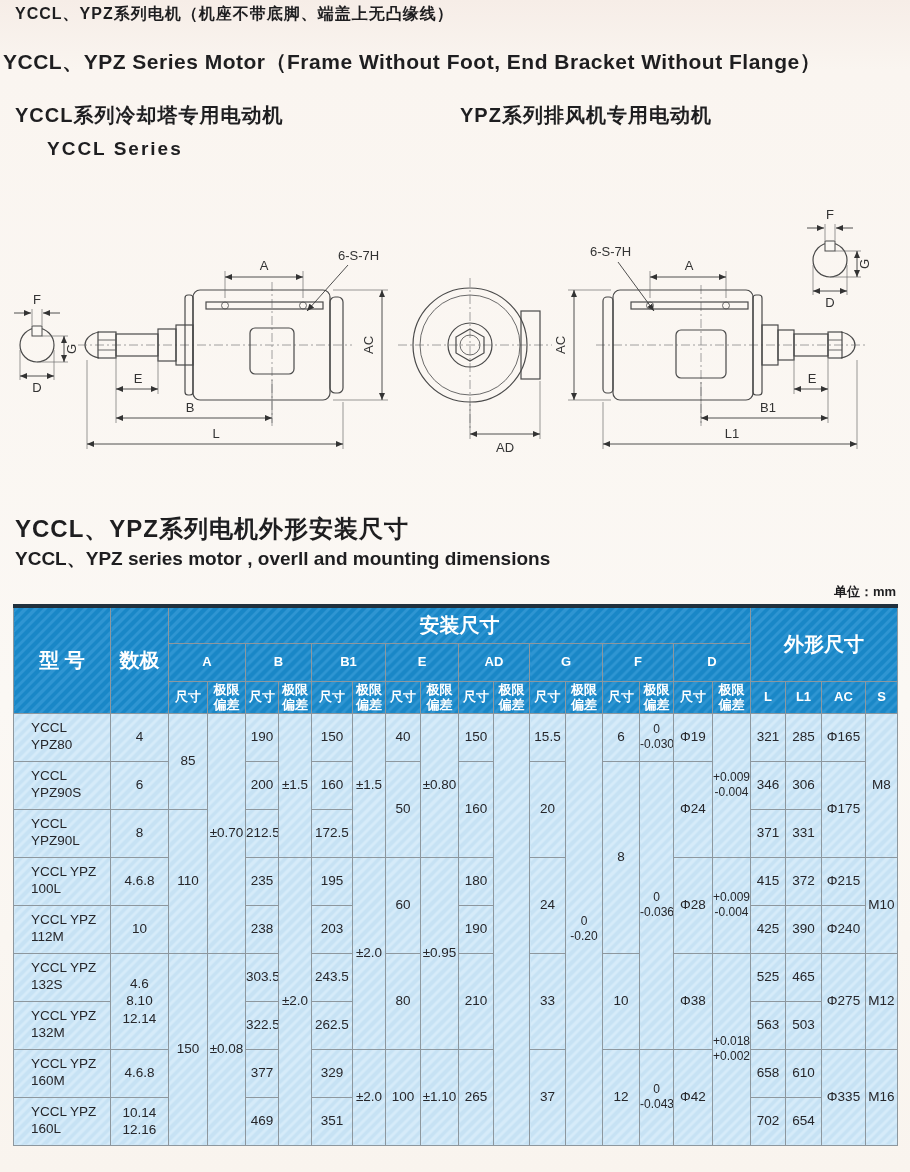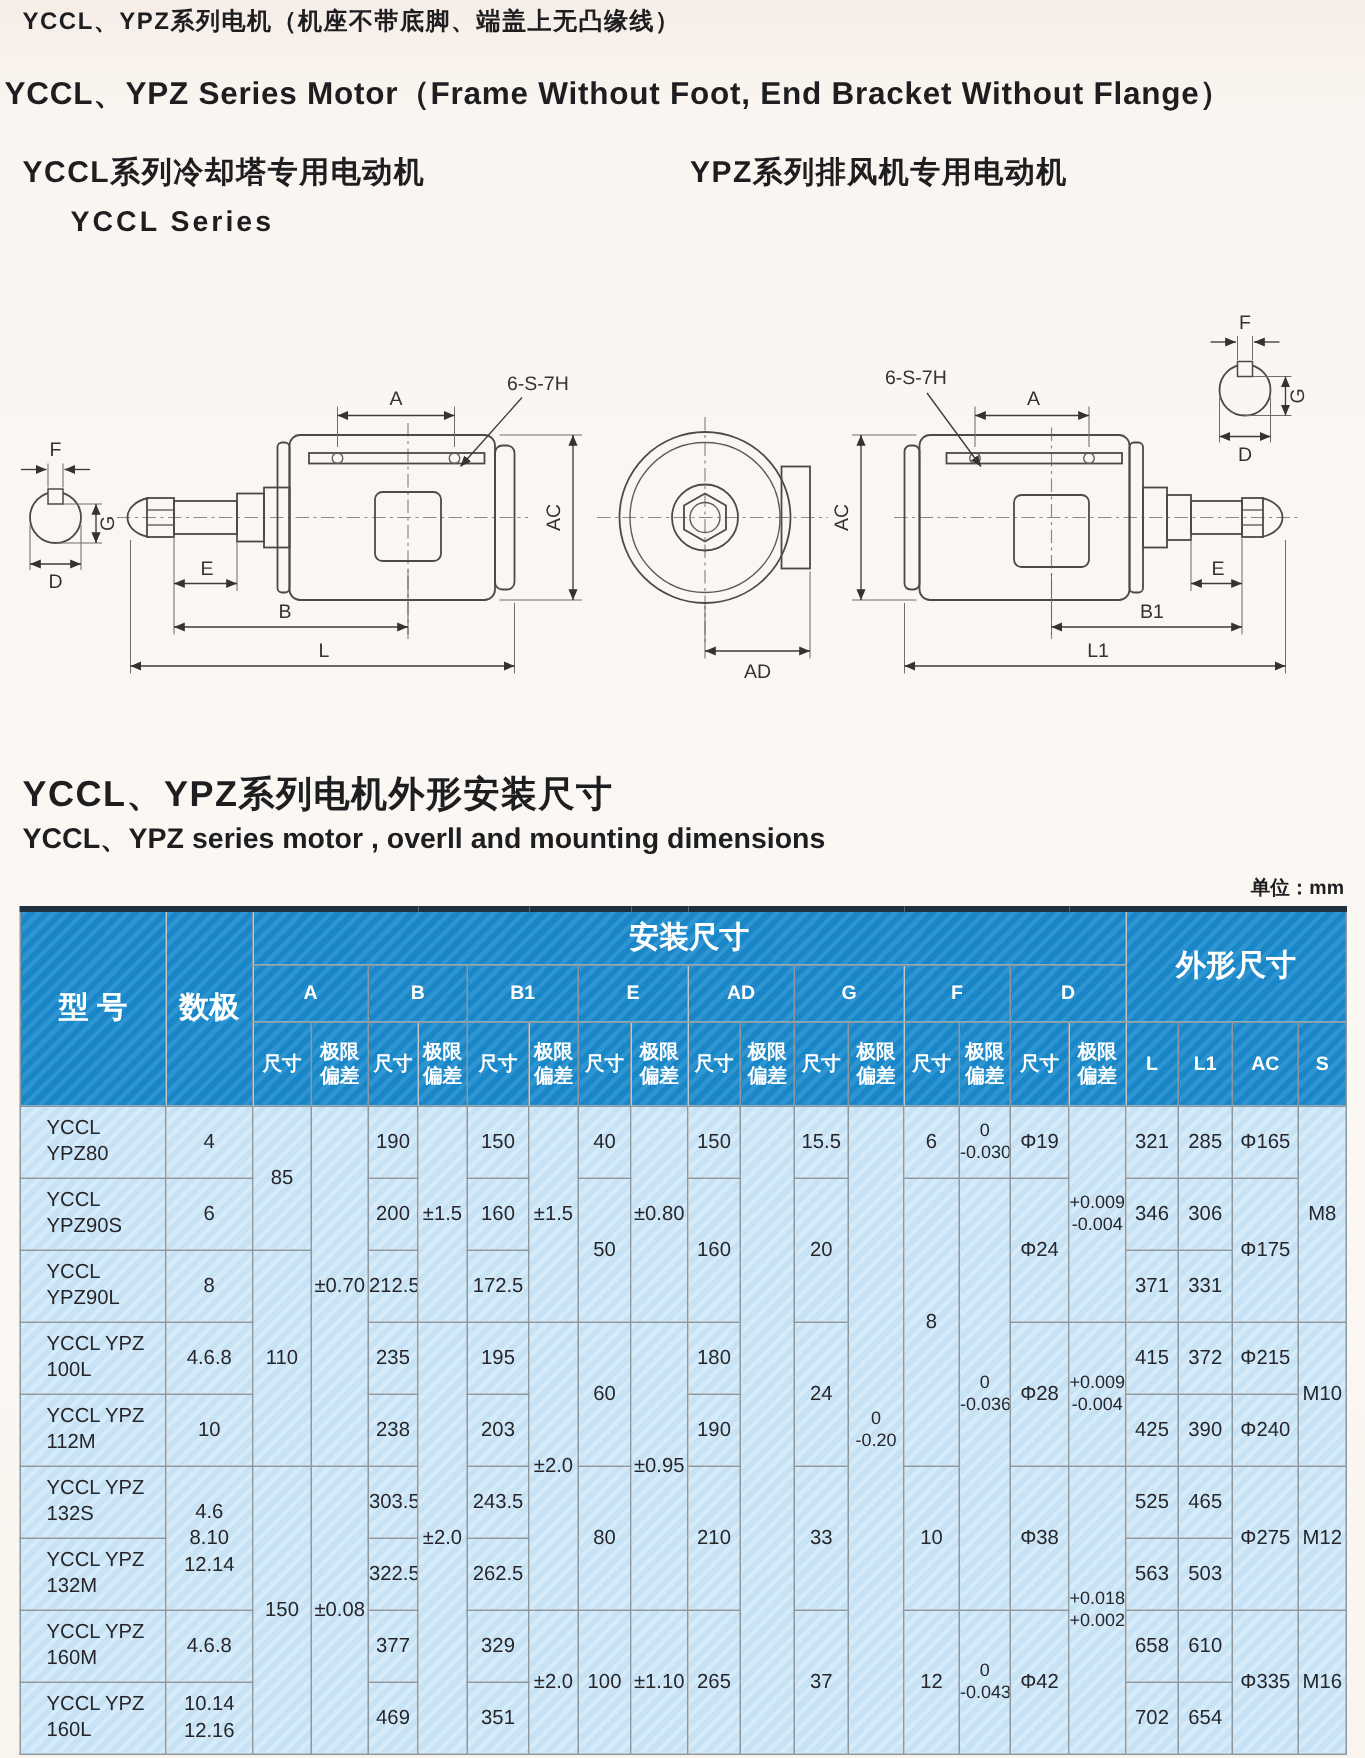--- a/index.html
+++ b/index.html
@@ -25,21 +25,21 @@
         border:1px solid #6b7880;border-top:4px solid #20303d;}
   th,td{border:1px solid #8d979e;text-align:center;vertical-align:middle;
         white-space:pre-line;padding:0;overflow:hidden;}
   thead th{
     background-color:#1a8bcd;
     background-image:repeating-linear-gradient(135deg,rgba(255,255,255,.09) 0 3px,rgba(0,0,0,.03) 3px 7px);
     color:#fff;font-weight:bold;font-size:20px;line-height:1.2;}
   thead tr.sub th{font-size:13px;}
   thead tr:nth-child(1){height:37px;}
   thead tr:nth-child(2){height:38px;}
-  thead tr:nth-child(3){height:56px;}
+  thead tr:nth-child(3){height:32px;}
   tbody td{
     background-color:#cde7f8;
     background-image:repeating-linear-gradient(135deg,rgba(255,255,255,.18) 0 3px,rgba(90,140,175,.05) 3px 7px);
     color:#26262a;font-size:13.5px;line-height:1.3;}
   tbody tr{height:48px;}
   td.model{text-align:left;padding-left:17px;line-height:1.25;}
   td.tol{font-size:12px;line-height:1.25;}
   
   svg text{fill:#333;font-size:13px;font-family:"Liberation Sans","DejaVu Sans",sans-serif;}
   .ln{stroke:#4a4a4a;fill:none;stroke-width:1.2;}

